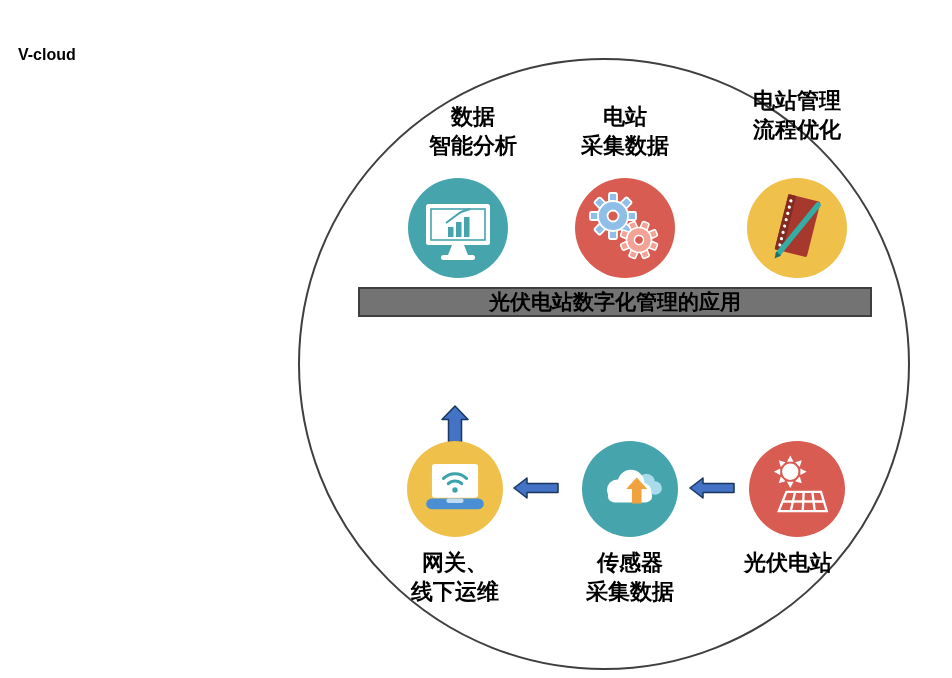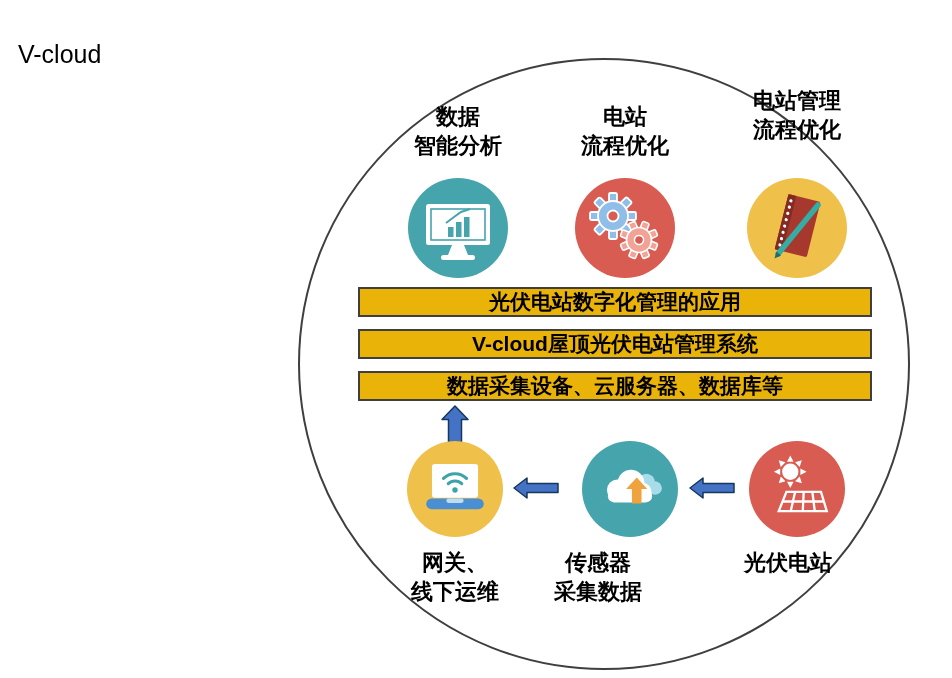--- a/index.html
+++ b/index.html
@@ -10,22 +10,22 @@
     height: 678px;
     background: #ffffff;
     font-family: "Liberation Sans", sans-serif;
     color: #000000;
     overflow: hidden;
   }
   .title {
     position: absolute;
     left: 18px;
     top: 8px;
-    font-weight: normal;
-    font-size: 25px;
+    font-weight: bold;
+    font-size: 16px;
     line-height: 31px;
     white-space: pre-line;
   }
   .big-circle {
     position: absolute;
     left: 298px;
     top: 58px;
     width: 612px;
     height: 612px;
     border: 2px solid #3f3f3f;
@@ -38,21 +38,21 @@
     font-weight: bold;
     font-size: 22px;
     line-height: 29px;
     white-space: pre-line;
   }
   .layer-box {
     position: absolute;
     left: 358px;
     width: 514px;
     height: 30px;
-    background: #eab308;
+    background: #737373;
     border: 2px solid #3f3f3f;
     display: flex;
     align-items: center;
     justify-content: center;
     font-weight: bold;
     font-size: 21px;
     line-height: 26px;
   }
   .icon { position: absolute; }
   .icon svg, .arrow svg { display: block; width: 100%; height: 100%; }
@@ -62,24 +62,24 @@
 <body>
 
 <div class="canvas">
 
   <div class="title">
     <div>V-cloud</div>
   </div>
 
   <div class="big-circle"></div>
 
-  <div class="label" style="left:358px; top:102px;">数据
+  <div class="label" style="left:373px; top:102px;">数据
 智能分析</div>
   <div class="label" style="left:525px; top:102px;">电站
-流程优化</div>
+采集数据</div>
   <div class="label" style="left:697px; top:86px;">电站管理
 流程优化</div>
 
   <div class="icon" style="left:408px; top:178px; width:100px; height:100px;">
     <svg viewBox="0 0 100 100">
       <circle cx="50" cy="50" r="50" fill="#46A4AC"></circle>
       <rect x="18" y="26" width="64" height="41" rx="2.5" fill="#ffffff"></rect>
       <rect x="23" y="31" width="54" height="31" fill="none" stroke="#46A4AC" stroke-width="1.6"></rect>
       <rect x="40" y="49" width="5.5" height="10" fill="#46A4AC"></rect>
       <rect x="48" y="44" width="5.5" height="15" fill="#46A4AC"></rect>
@@ -146,26 +146,20 @@
         </g>
       </g>
       <line x1="31" y1="76" x2="71" y2="27" stroke="#35ADA4" stroke-width="5.5" stroke-linecap="round"></line>
       <polygon points="27.5,80.5 34,77.5 29.5,73.5" fill="#1E6E68"></polygon>
     </svg>
   </div>
 
   <div class="layer-box" style="top:287px;">
     <span>光伏电站数字化管理的应用</span>
   </div>
-  <div class="layer-box" style="top:329px;">
-    <span>V-cloud屋顶光伏电站管理系统</span>
-  </div>
-  <div class="layer-box" style="top:371px;">
-    <span>数据采集设备、云服务器、数据库等</span>
-  </div>
 
   <div class="arrow" style="left:440px; top:405px; width:30px; height:38px;">
     <svg viewBox="0 0 30 38">
       <polygon points="15,1 28,14.5 21.5,14.5 21.5,37 8.5,37 8.5,14.5 2,14.5" fill="#4472C4" stroke="#17375E" stroke-width="1.5" stroke-linejoin="round"></polygon>
     </svg>
   </div>
 
   <div class="icon" style="left:407px; top:441px; width:96px; height:96px;">
     <svg viewBox="0 0 100 100">
       <circle cx="50" cy="50" r="50" fill="#EFC04A"></circle>
@@ -226,17 +220,17 @@
     </svg>
   </div>
   <div class="arrow" style="left:689px; top:476px; width:46px; height:24px;">
     <svg viewBox="0 0 46 24">
       <polygon points="1,12 14,2 14,7.5 45,7.5 45,16.5 14,16.5 14,22" fill="#4472C4" stroke="#17375E" stroke-width="1.5" stroke-linejoin="round"></polygon>
     </svg>
   </div>
 
   <div class="label" style="left:355px; top:548px;">网关、
 线下运维</div>
-  <div class="label" style="left:498px; top:548px;">传感器
+  <div class="label" style="left:530px; top:548px;">传感器
 采集数据</div>
   <div class="label" style="left:688px; top:548px;">光伏电站</div>
 
 </div>
 
 </body></html>

